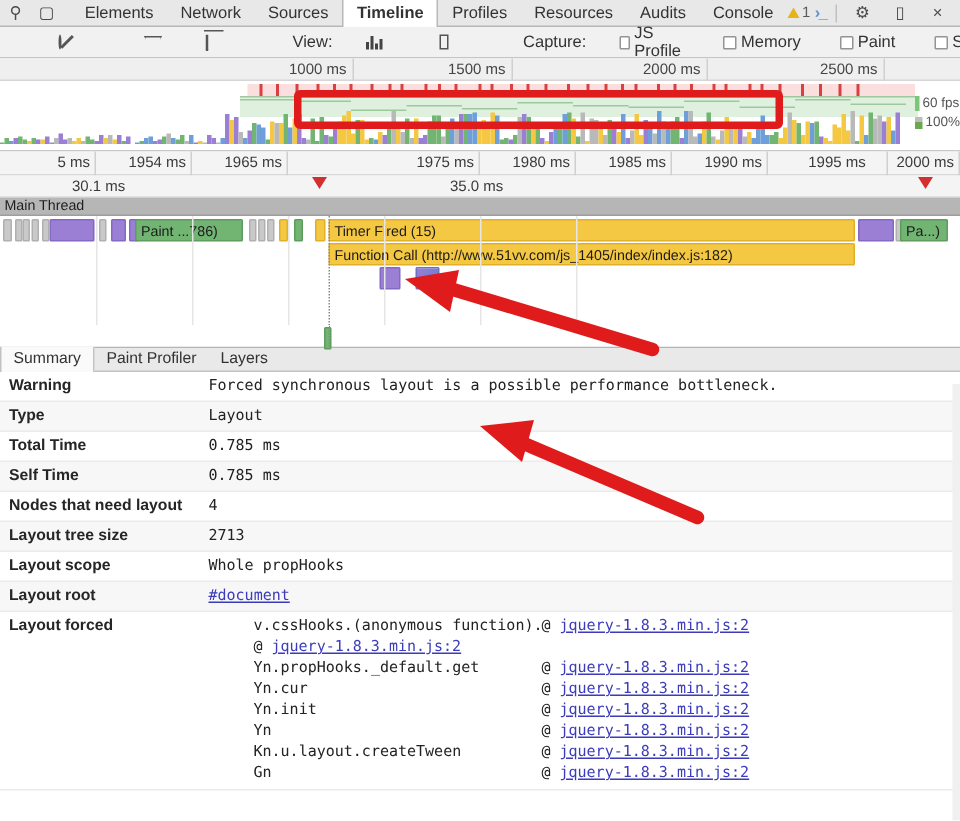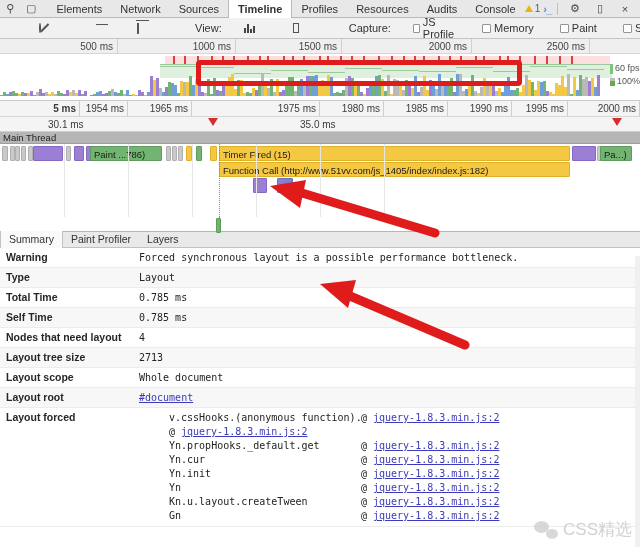--- a/index.html
+++ b/index.html
@@ -285,21 +285,20 @@
       <span>Paint</span>
     </span>
     <span class="cap-item">
       <span class="cbx"></span>
       <span>Screenshots</span>
     </span>
   </div>
 
   <div class="overview">
     <div class="ov-ruler">
-      <div class="tk" style="left:0;width:118px">500 ms</div>
       <div class="tk" style="left:118px;width:118px">1000 ms</div>
       <div class="tk" style="left:224px;width:118px">1500 ms</div>
       <div class="tk" style="left:354px;width:118px">2000 ms</div>
       <div class="tk" style="left:472px;width:118px">2500 ms</div>
     </div>
     <div class="ov-body">
       <div class="frames-strip" id="framesStrip">
           <i style="left: 8px;"></i>
           <i style="left: 19px;"></i>
           <i style="left: 32px;"></i>
@@ -559,29 +558,29 @@
         <div>
             <span class="bar-mini2"></span>
             <span>100%</span>
           </div>
       </div>
       <div class="ov-annot"></div>
     </div>
   </div>
 
   <div class="zruler" id="zruler">
-      <div class="tk" style="left: 0px; width: 80px; font-weight: bold;">5 ms</div>
+      <div class="tk" style="left: 0px; width: 64px;">5 ms</div>
       <div class="tk" style="left: 64px; width: 64px;">1954 ms</div>
       <div class="tk" style="left: 128px; width: 64px;">1965 ms</div>
       <div class="tk" style="left: 192px; width: 64px; margin-top: 46px;">1970 ms</div>
       <div class="tk" style="left: 256px; width: 64px;">1975 ms</div>
       <div class="tk" style="left: 320px; width: 64px;">1980 ms</div>
       <div class="tk" style="left: 384px; width: 64px;">1985 ms</div>
       <div class="tk" style="left: 448px; width: 64px;">1990 ms</div>
-      <div class="tk" style="left: 504px; width: 64px;">1995 ms</div>
+      <div class="tk" style="left: 528px; width: 64px; text-align: center;">1995 ms</div>
       <div class="tk" style="left: 576px; width: 64px;">2000 ms</div>
     </div>
   <div class="zmarks">
     <div class="ml" style="left:48px">30.1 ms</div>
     <div class="mk" style="left:208px"></div>
     <div class="ml" style="left:300px">35.0 ms</div>
     <div class="mk" style="left:612px"></div>
   </div>
 
   <div class="track-hdr">Main Thread</div>
@@ -649,21 +648,21 @@
       <div class="srow">
         <div class="skey">Nodes that need layout</div>
         <div class="sval">4</div>
       </div>
       <div class="srow">
         <div class="skey">Layout tree size</div>
         <div class="sval">2713</div>
       </div>
       <div class="srow">
         <div class="skey">Layout scope</div>
-        <div class="sval">Whole document</div>
+        <div class="sval">Whole propHooks</div>
       </div>
       <div class="srow">
         <div class="skey">Layout root</div>
         <div class="sval"><a>#document</a></div>
       </div>
       <div class="srow">
         <div class="skey">Layout forced</div>
         <div class="sval" style="padding-left: 34px;">
           <div class="stack-line">
             <span class="stack-fn">v.cssHooks.(anonymous function).get</span>
@@ -712,20 +711,13 @@
 
   <svg class="arrow" style="left:270px;top:178px;width:170px;height:60px" viewBox="0 0 170 60">
     <line x1="165" y1="55" x2="32" y2="15" stroke="#e01b1b" stroke-width="9" stroke-linecap="round"></line>
     <polygon points="0,8 36,2 30,30" fill="#e01b1b"></polygon>
   </svg>
   <svg class="arrow" style="left:320px;top:280px;width:150px;height:70px" viewBox="0 0 150 70">
     <line x1="145" y1="65" x2="30" y2="16" stroke="#e01b1b" stroke-width="9" stroke-linecap="round"></line>
     <polygon points="0,4 36,0 28,28" fill="#e01b1b"></polygon>
   </svg>
 
-  <div class="watermark">
-    <span class="wechat">
-      <span class="b1"></span>
-        <span class="b2"></span>
-    </span>
-    <span>CSS精选</span>
-  </div>
 </div>
 
 </body></html>

